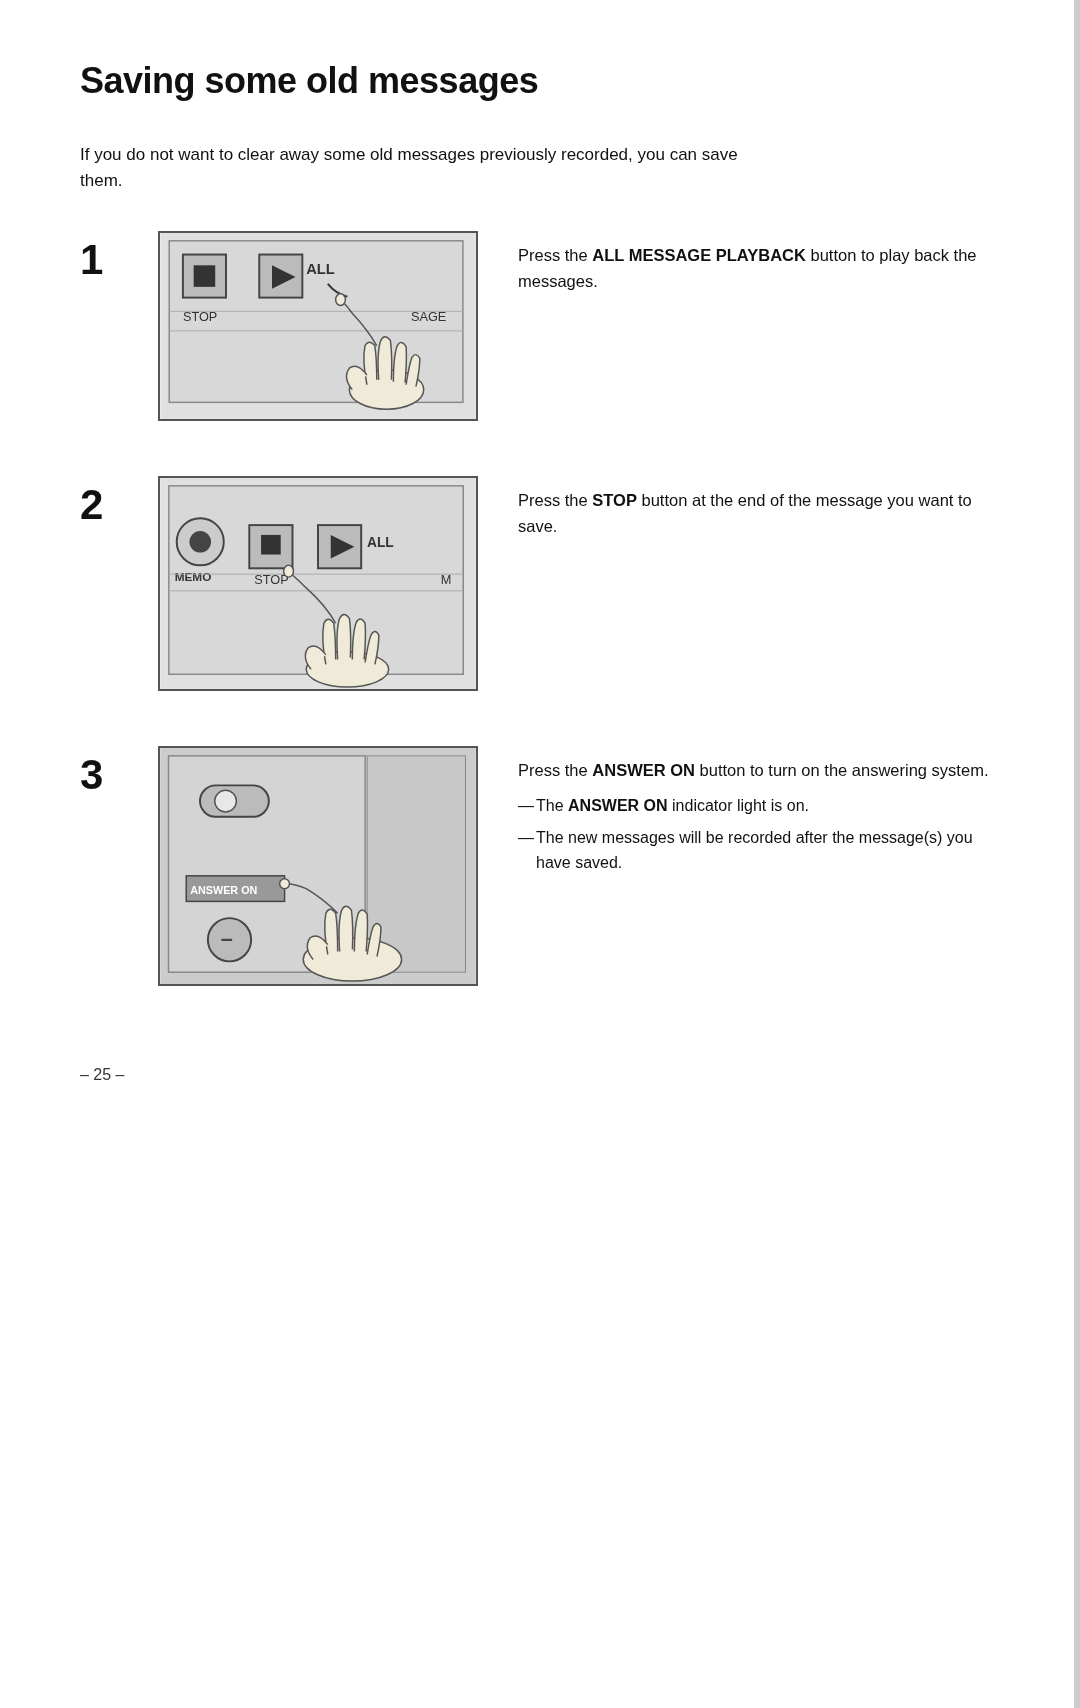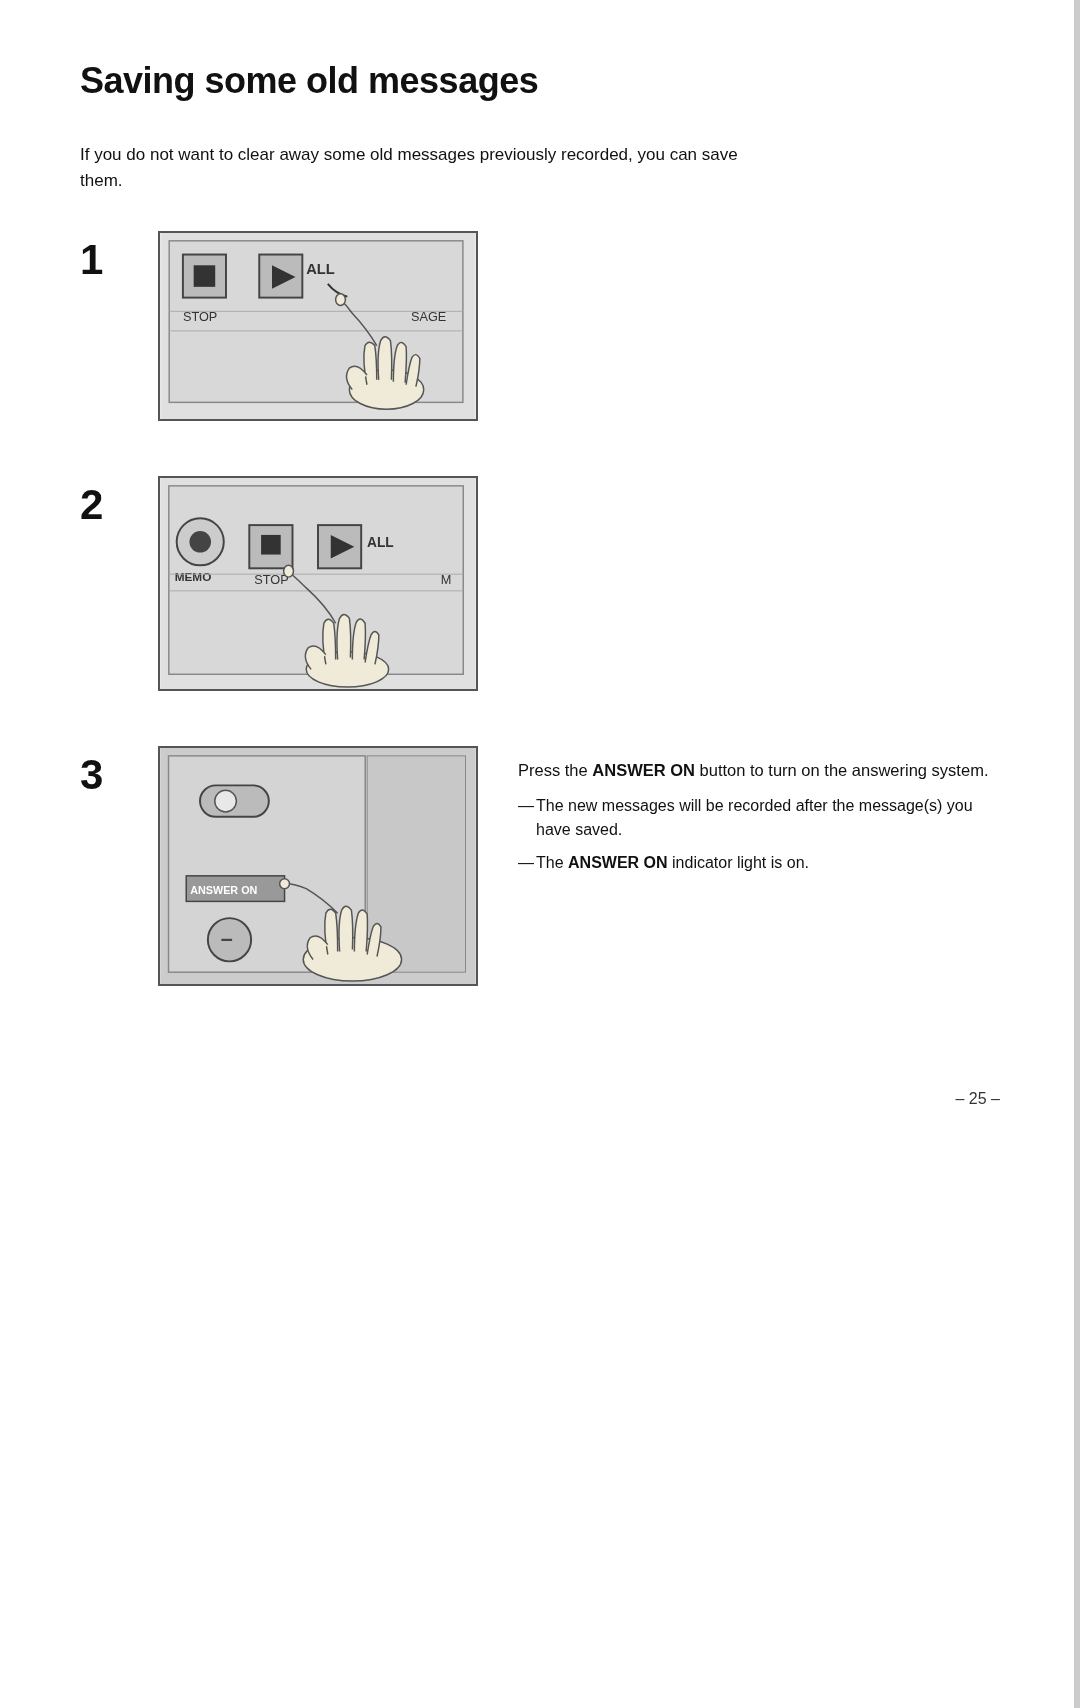--- a/index.html
+++ b/index.html
@@ -102,22 +102,22 @@
       position: relative;
     }
 
     .bullet-list li::before {
       content: '—';
       position: absolute;
       left: 0;
     }
 
     .page-number {
-      text-align: right;
-      margin-top: 104px;
+      text-align: left;
+      margin-top: 80px;
       font-size: 16px;
       color: #333;
     }
 
     
     .right-border {
       position: fixed;
       right: 0;
       top: 0;
       height: 100%;
@@ -172,20 +172,23 @@
       <path d="M 222 150 Q 220 122 224 110 Q 228 102 234 110 Q 236 125 235 150" fill="#f0ead8" stroke="#555" stroke-width="1.5"></path>
       <path d="M 237 152 Q 237 126 241 115 Q 245 108 250 116 Q 251 128 249 153" fill="#f0ead8" stroke="#555" stroke-width="1.5"></path>
       <path d="M 250 155 Q 253 135 256 127 Q 260 121 264 128 Q 264 140 260 157" fill="#f0ead8" stroke="#555" stroke-width="1.5"></path>
 
       <path d="M 195 160 Q 185 148 192 138 Q 200 132 210 145" fill="#f0ead8" stroke="#555" stroke-width="1.5"></path>
 
       <path d="M 220 115 Q 210 98 195 82 Q 190 75 185 70" stroke="#555" stroke-width="1.5" fill="none"></path>
       <ellipse cx="183" cy="68" rx="5" ry="6" fill="#f0ead8" stroke="#555" stroke-width="1.5"></ellipse>
     </svg>
   </div>
+  <div class="step-text">
+    <p>Press the <strong>ALL MESSAGE PLAYBACK</strong> button to play back the messages.</p>
+  </div>
 </div>
 
 <div class="step">
   <div class="step-number">2</div>
   <div class="step-diagram diagram2">
     <svg class="diag-svg" viewBox="0 0 320 215" xmlns="http://www.w3.org/2000/svg">
       <rect x="0" y="0" width="320" height="215" fill="#e0e0e0"></rect>
       <rect x="8" y="8" width="300" height="192" fill="#d8d8d8" stroke="#888" stroke-width="1.5"></rect>
 
       <circle cx="40" cy="65" r="24" fill="#ccc" stroke="#444" stroke-width="2"></circle>
@@ -211,20 +214,23 @@
       <path d="M 168 190 Q 163 165 166 148 Q 170 140 176 148 Q 178 162 178 185" fill="#f0ead8" stroke="#555" stroke-width="1.5"></path>
       <path d="M 180 185 Q 178 155 182 143 Q 186 135 192 143 Q 194 158 193 183" fill="#f0ead8" stroke="#555" stroke-width="1.5"></path>
       <path d="M 195 185 Q 195 158 199 147 Q 203 140 208 148 Q 209 162 207 185" fill="#f0ead8" stroke="#555" stroke-width="1.5"></path>
       <path d="M 208 188 Q 211 168 214 160 Q 218 153 222 160 Q 222 172 218 190" fill="#f0ead8" stroke="#555" stroke-width="1.5"></path>
       <path d="M 153 195 Q 143 183 150 173 Q 158 167 168 180" fill="#f0ead8" stroke="#555" stroke-width="1.5"></path>
 
       <path d="M 178 148 Q 168 130 148 112 Q 140 104 132 97" stroke="#555" stroke-width="1.5" fill="none"></path>
       <ellipse cx="130" cy="95" rx="5" ry="6" fill="#f0ead8" stroke="#555" stroke-width="1.5"></ellipse>
     </svg>
   </div>
+  <div class="step-text">
+    <p>Press the <strong>STOP</strong> button at the end of the message you want to save.</p>
+  </div>
 </div>
 
 <div class="step">
   <div class="step-number">3</div>
   <div class="step-diagram diagram3">
     <svg class="diag-svg" viewBox="0 0 320 240" xmlns="http://www.w3.org/2000/svg">
       <rect x="0" y="0" width="320" height="240" fill="#ccc"></rect>
       <rect x="8" y="8" width="200" height="220" fill="#d4d4d4" stroke="#888" stroke-width="1.5"></rect>
 
       <rect x="40" y="38" width="70" height="32" rx="16" fill="#bbb" stroke="#444" stroke-width="2"></rect>
@@ -246,19 +252,19 @@
       <path d="M 210 210 Q 213 190 216 182 Q 220 175 224 182 Q 224 194 220 212" fill="#f0ead8" stroke="#555" stroke-width="1.5"></path>
       <path d="M 155 215 Q 145 203 152 193 Q 160 187 170 200" fill="#f0ead8" stroke="#555" stroke-width="1.5"></path>
 
       <path d="M 180 168 Q 165 153 148 143 Q 136 138 128 138" stroke="#555" stroke-width="1.5" fill="none"></path>
       <ellipse cx="126" cy="138" rx="5" ry="5" fill="#f0ead8" stroke="#555" stroke-width="1.5"></ellipse>
     </svg>
   </div>
   <div class="step-text">
     <p>Press the <strong>ANSWER ON</strong> button to turn on the answering system.</p>
     <ul class="bullet-list">
+      <li>The <strong>ANSWER ON</strong> indicator light is on.</li>
       <li>The new messages will be recorded after the message(s) you have saved.</li>
-      <li>The <strong>ANSWER ON</strong> indicator light is on.</li>
     </ul>
   </div>
 </div>
 
 <div class="page-number">– 25 –</div>
 
 </body></html>

